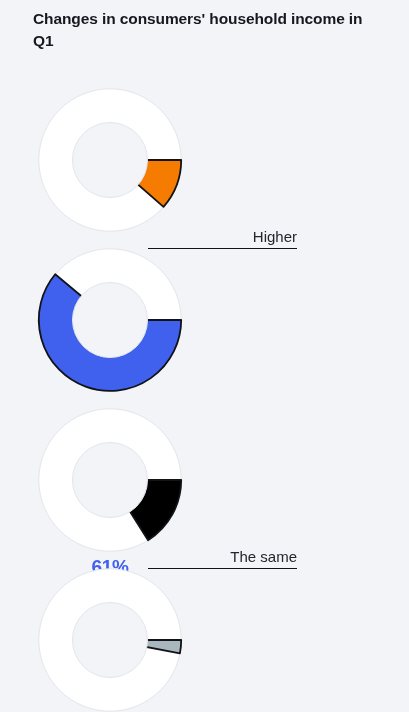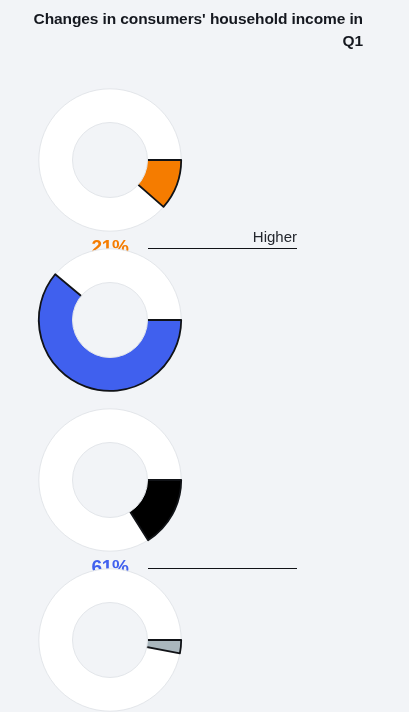--- a/index.html
+++ b/index.html
@@ -22,21 +22,20 @@
   #chart-title {
     position: absolute;
     left: 33px;
     top: 8px;
     width: 330px;
     font-size: 15.5px;
     font-weight: bold;
     line-height: 1.42;
     color: #15181f;
     letter-spacing: -0.1px;
-    text-align: right;
   }
 
   .donut-group {
     position: absolute;
     left: 0;
     width: 409px;
   }
 
   .donut-svg {
     position: absolute;
@@ -74,33 +73,33 @@
 <div id="page">
 
   <div id="chart-title">Changes in consumers' household income in Q1</div>
 
   <div class="donut-group" style="top:88px;height:145px;">
     <svg class="donut-svg" width="409" height="150" viewBox="0 0 409 150">
       <circle cx="110" cy="72" r="71.2" fill="#ffffff" stroke="#e3e6ea" stroke-width="1"></circle>
       <path d="M 110 72 L 181.2 72 A 71.2 71.2 0 0 1 163.5 118.9 Z" fill="#f57c00" stroke="#111317" stroke-width="1.8" stroke-linejoin="round"></path>
       <circle cx="110" cy="72" r="37.5" fill="#f2f4f7" stroke="#e3e6ea" stroke-width="1"></circle>
     </svg>
-    <div class="pct-label" style="left:65px;top:148px;color:#f57c00;">21%</div>
     <div class="leader-line" style="left:148px;top:160px;width:149px;"></div>
     <div class="cat-label" style="left:157px;top:140px;width:140px;">Higher</div>
   </div>
 
   <div class="donut-group" style="top:248px;height:145px;">
     <svg class="donut-svg" width="409" height="150" viewBox="0 0 409 150">
       <circle cx="110" cy="72" r="71.2" fill="#ffffff" stroke="#e3e6ea" stroke-width="1"></circle>
       <path d="M 110 72 L 181.2 72 A 71.2 71.2 0 1 1 55.2 26.3 Z" fill="#4060ee" stroke="#111317" stroke-width="1.8" stroke-linejoin="round"></path>
       <circle cx="110" cy="72" r="37.5" fill="#f2f4f7" stroke="#e3e6ea" stroke-width="1"></circle>
     </svg>
     <div class="pct-label" style="left:65px;top:308px;color:#4060ee;">61%</div>
     <div class="leader-line" style="left:148px;top:320px;width:149px;"></div>
+    <div class="cat-label" style="left:157px;top:300px;width:140px;">The same</div>
   </div>
 
   <div class="donut-group" style="top:408px;height:145px;">
     <svg class="donut-svg" width="409" height="150" viewBox="0 0 409 150">
       <circle cx="110" cy="72" r="71.2" fill="#ffffff" stroke="#e3e6ea" stroke-width="1"></circle>
       <path d="M 110 72 L 181.2 72 A 71.2 71.2 0 0 1 148.1 132.2 Z" fill="#000000" stroke="#111317" stroke-width="1.8" stroke-linejoin="round"></path>
       <circle cx="110" cy="72" r="37.5" fill="#f2f4f7" stroke="#e3e6ea" stroke-width="1"></circle>
     </svg>
 
   </div>

